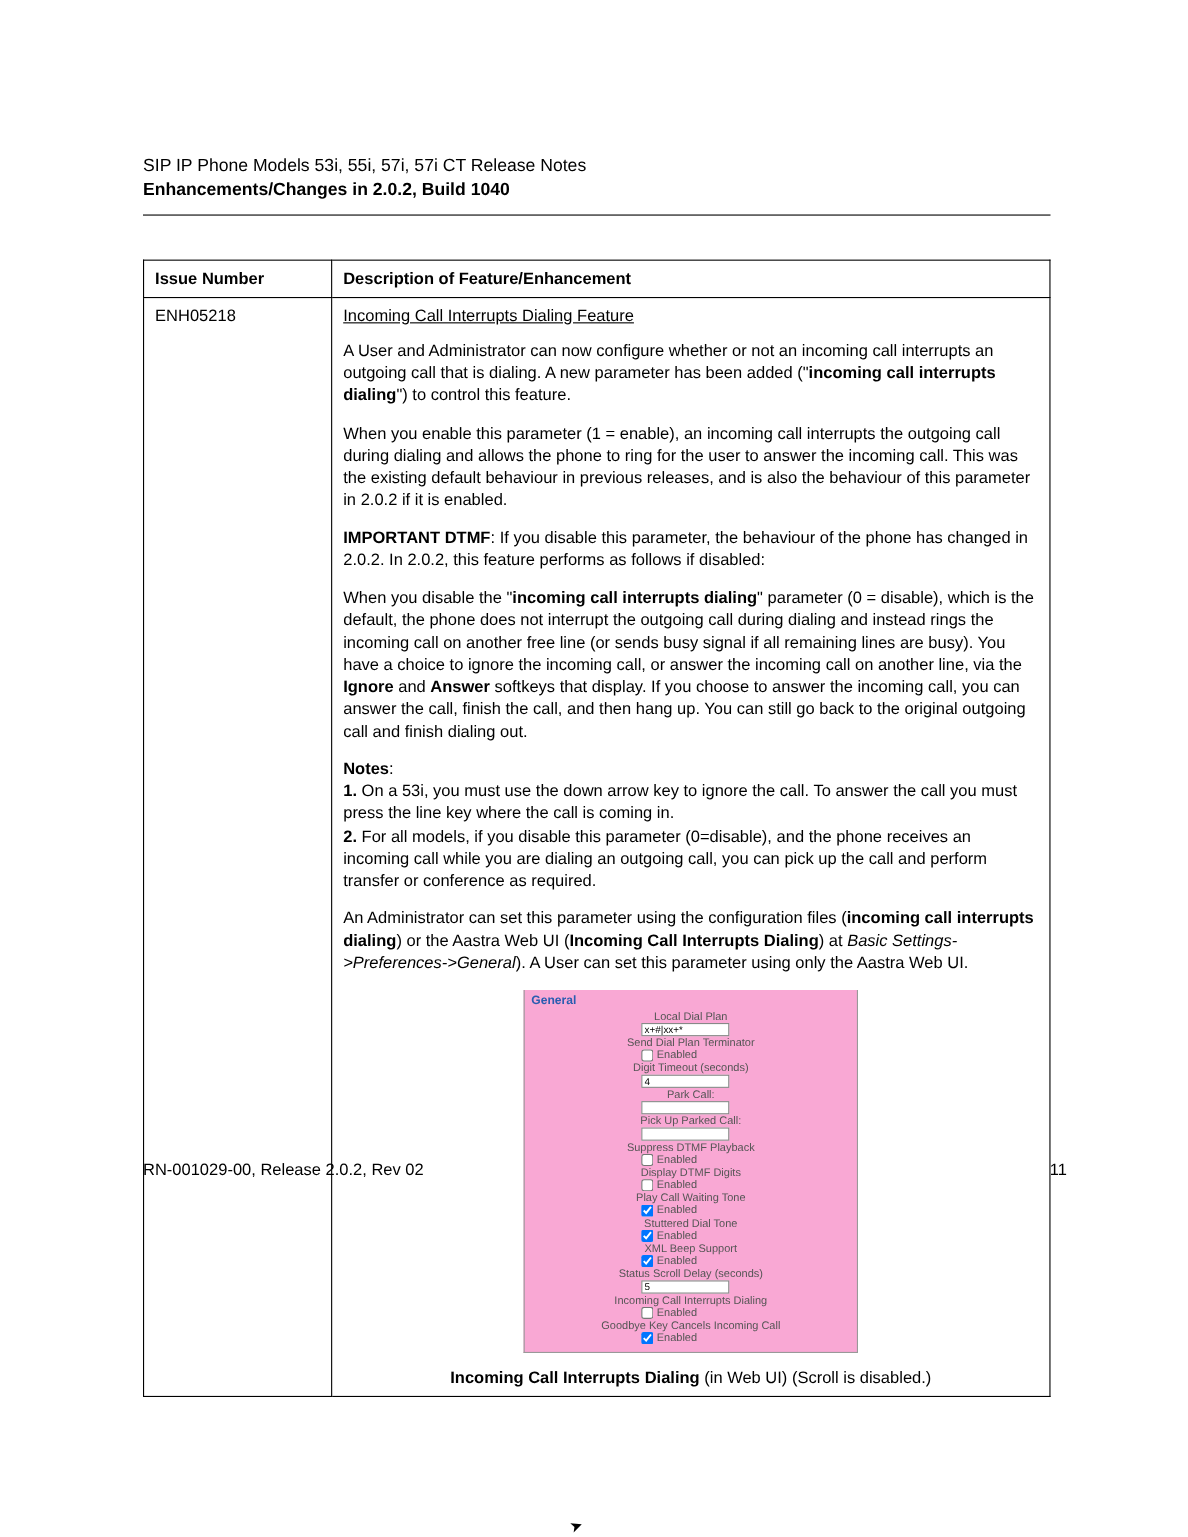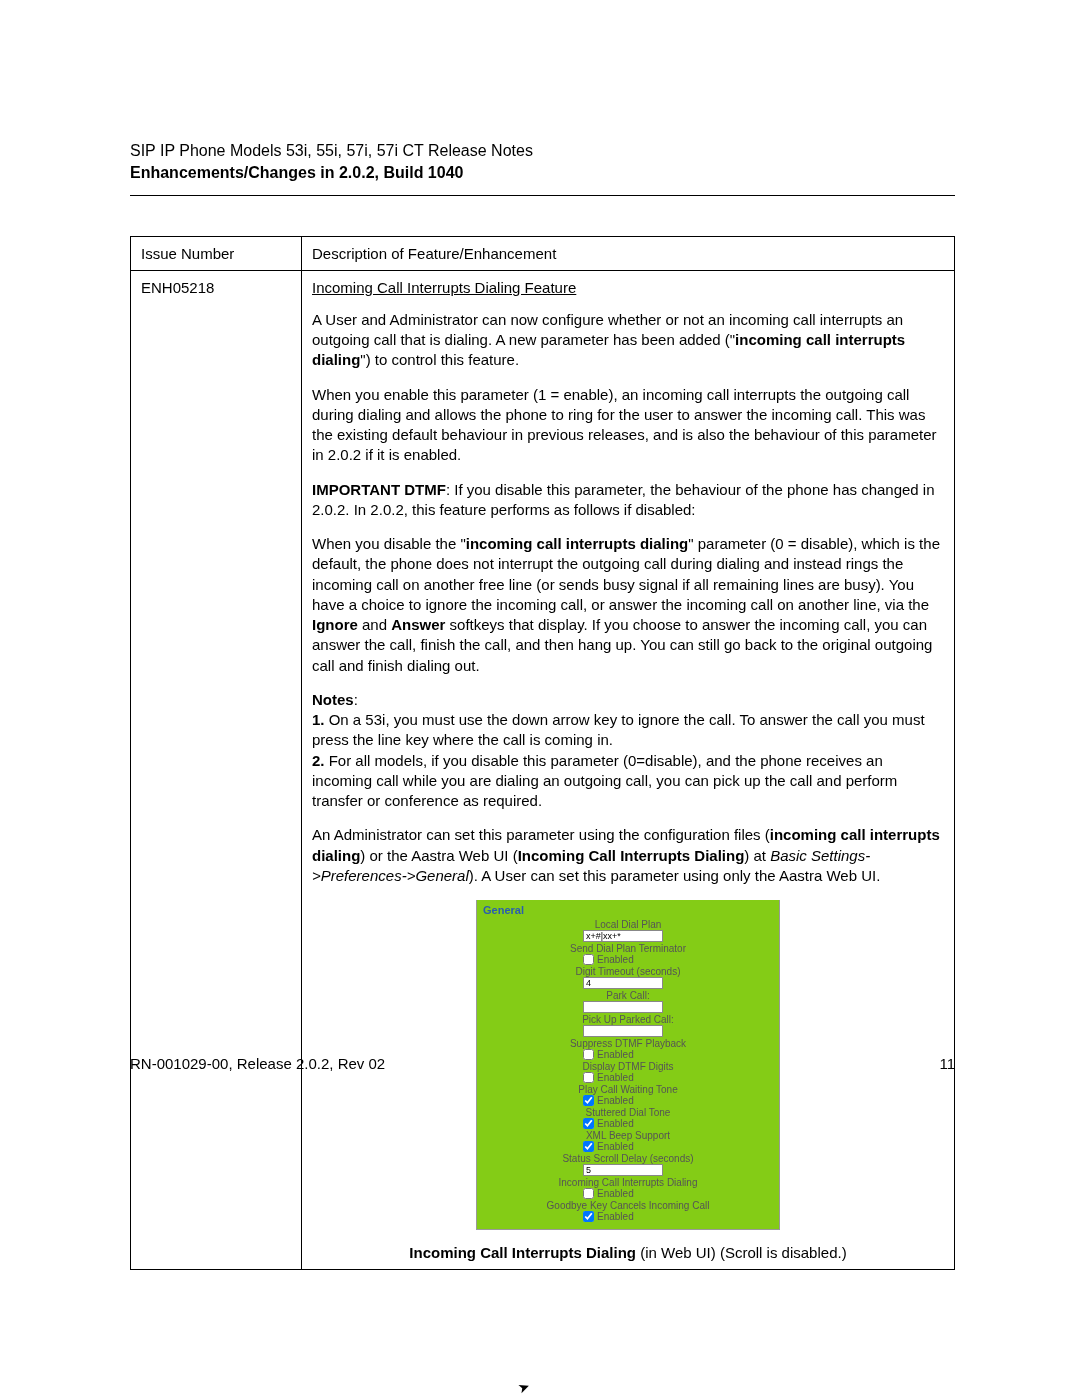--- a/index.html
+++ b/index.html
@@ -34,21 +34,21 @@
     border-collapse: collapse;
     font-size: 15px;
   }
   table.main th, table.main td {
     border: 1px solid #000;
     padding: 8px 10px;
     vertical-align: top;
     text-align: left;
   }
   table.main th {
-    font-weight: normal;
+    font-weight: bold;
   }
   .desc-col {
     padding: 8px 12px 16px 12px;
   }
   .issue-col {
     width: 150px;
   }
   .feat-title {
     font-weight: normal;
     text-decoration: underline;
@@ -62,21 +62,21 @@
   .bold { font-weight: bold; }
   .ital { font-style: italic; }
   .settings-panel {
     margin: 10px auto 14px auto;
     width: 290px;
     border-left: 1px solid #999;
     border-right: 1px solid #999;
     border-bottom: 1px solid #999;
     font-size: 10px;
     color: #555;
-    background: #84cc16;
+    background: #f9a8d4;
     padding: 4px 6px 6px 6px;
   }
   .settings-panel .sect {
     color: #2a5db0;
     font-weight: bold;
     font-size: 11px;
     margin-bottom: 3px;
   }
   .settings-panel .row {
     display: flex;
@@ -109,21 +109,21 @@
   }
   .caption {
     text-align: center;
     font-size: 15px;
     margin-top: 12px;
   }
   .footer {
     position: absolute;
     bottom: 325px;
     left: 130px;
-    right: 125px;
+    right: 110px;
     display: flex;
     justify-content: space-between;
     font-size: 15px;
   }
   .cursor {
     position: absolute;
     font-size: 14px;
     transform: rotate(-20deg);
     color: #000;
     pointer-events: none;

